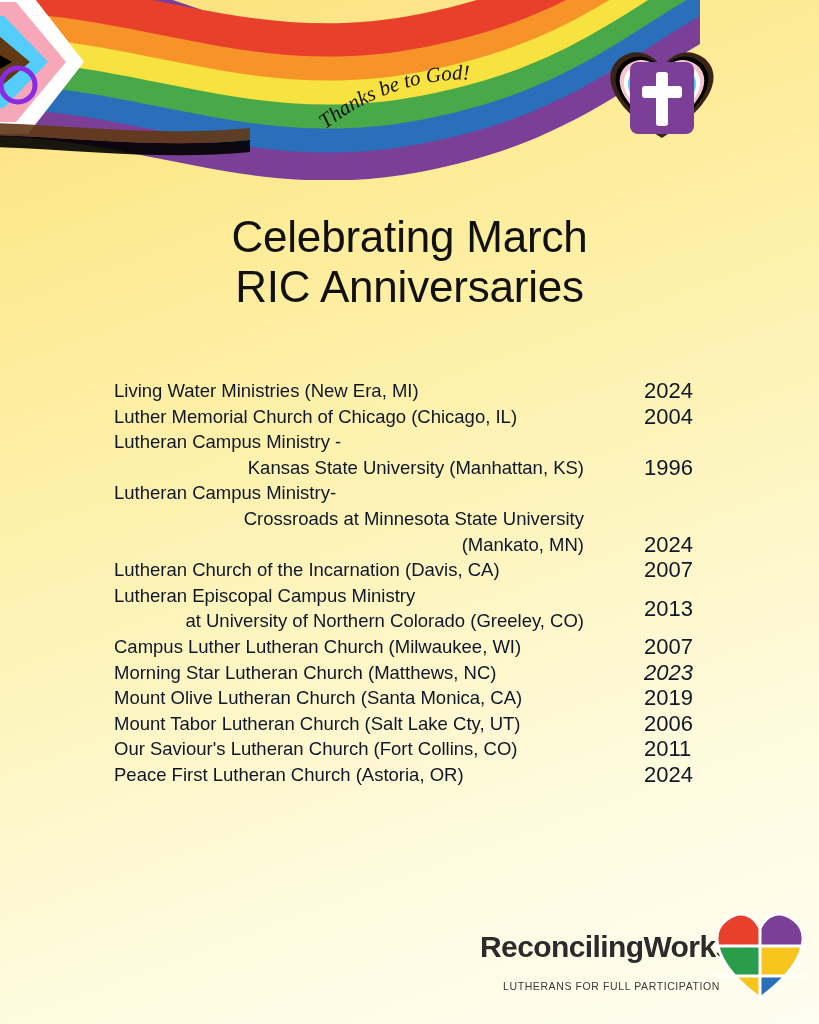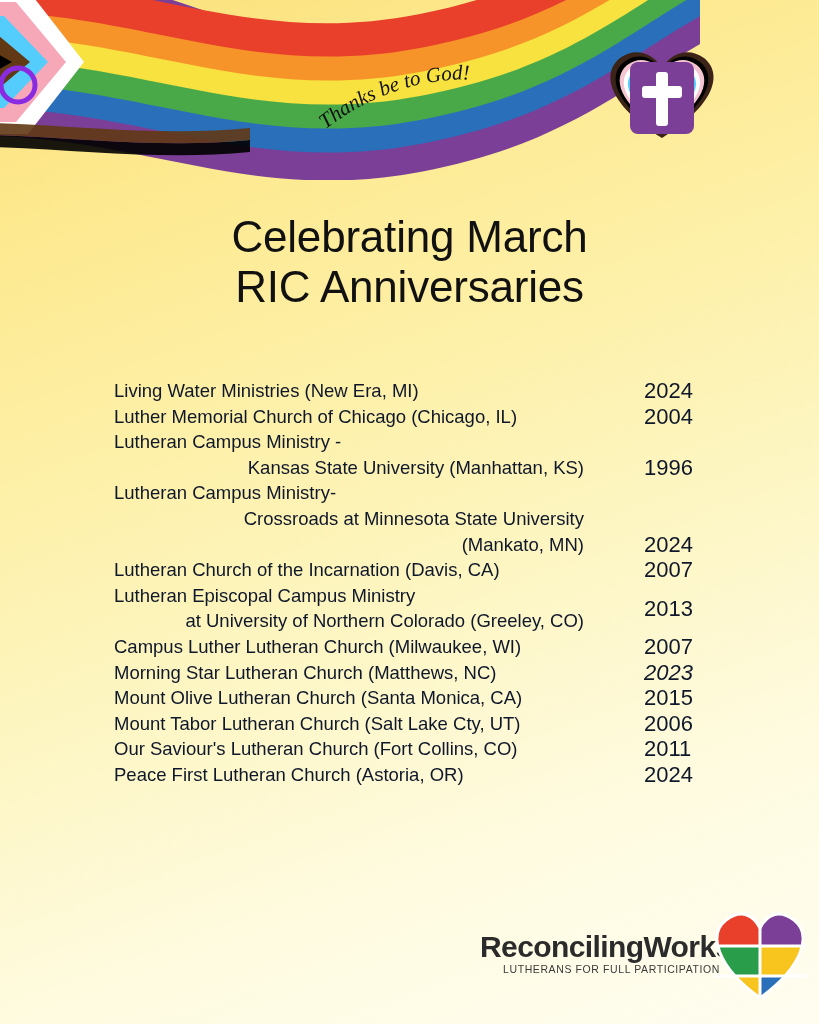--- a/index.html
+++ b/index.html
@@ -99,21 +99,21 @@
     width: 240px;
     text-align: right;
     font-size: 30px;
     font-weight: bold;
     color: #2b2b2b;
     letter-spacing: -0.6px;
   }
   .rw-tag {
     position: absolute;
     left: 0;
-    top: 51px;
+    top: 68px;
     width: 240px;
     text-align: right;
     font-size: 10.5px;
     letter-spacing: 0.6px;
     color: #3a3a3a;
   }
   .rw-heart {
     position: absolute;
     left: 232px;
     top: 0px;
@@ -268,21 +268,21 @@
     <div class="entry">
       <div class="name-lines">
         <span class="nm">Morning Star Lutheran Church (Matthews, NC)</span>
       </div>
       <div class="year" style="top: 0px; font-style: italic;">2023</div>
     </div>
     <div class="entry">
       <div class="name-lines">
         <span class="nm">Mount Olive Lutheran Church (Santa Monica, CA)</span>
       </div>
-      <div class="year" style="top: 0px;">2015</div>
+      <div class="year" style="top: 0px;">2019</div>
     </div>
     <div class="entry">
       <div class="name-lines">
         <span class="nm">Mount Tabor Lutheran Church (Salt Lake Cty, UT)</span>
       </div>
       <div class="year" style="top: 0px;">2006</div>
     </div>
     <div class="entry">
       <div class="name-lines">
         <span class="nm">Our Saviour's Lutheran Church (Fort Collins, CO)</span>

